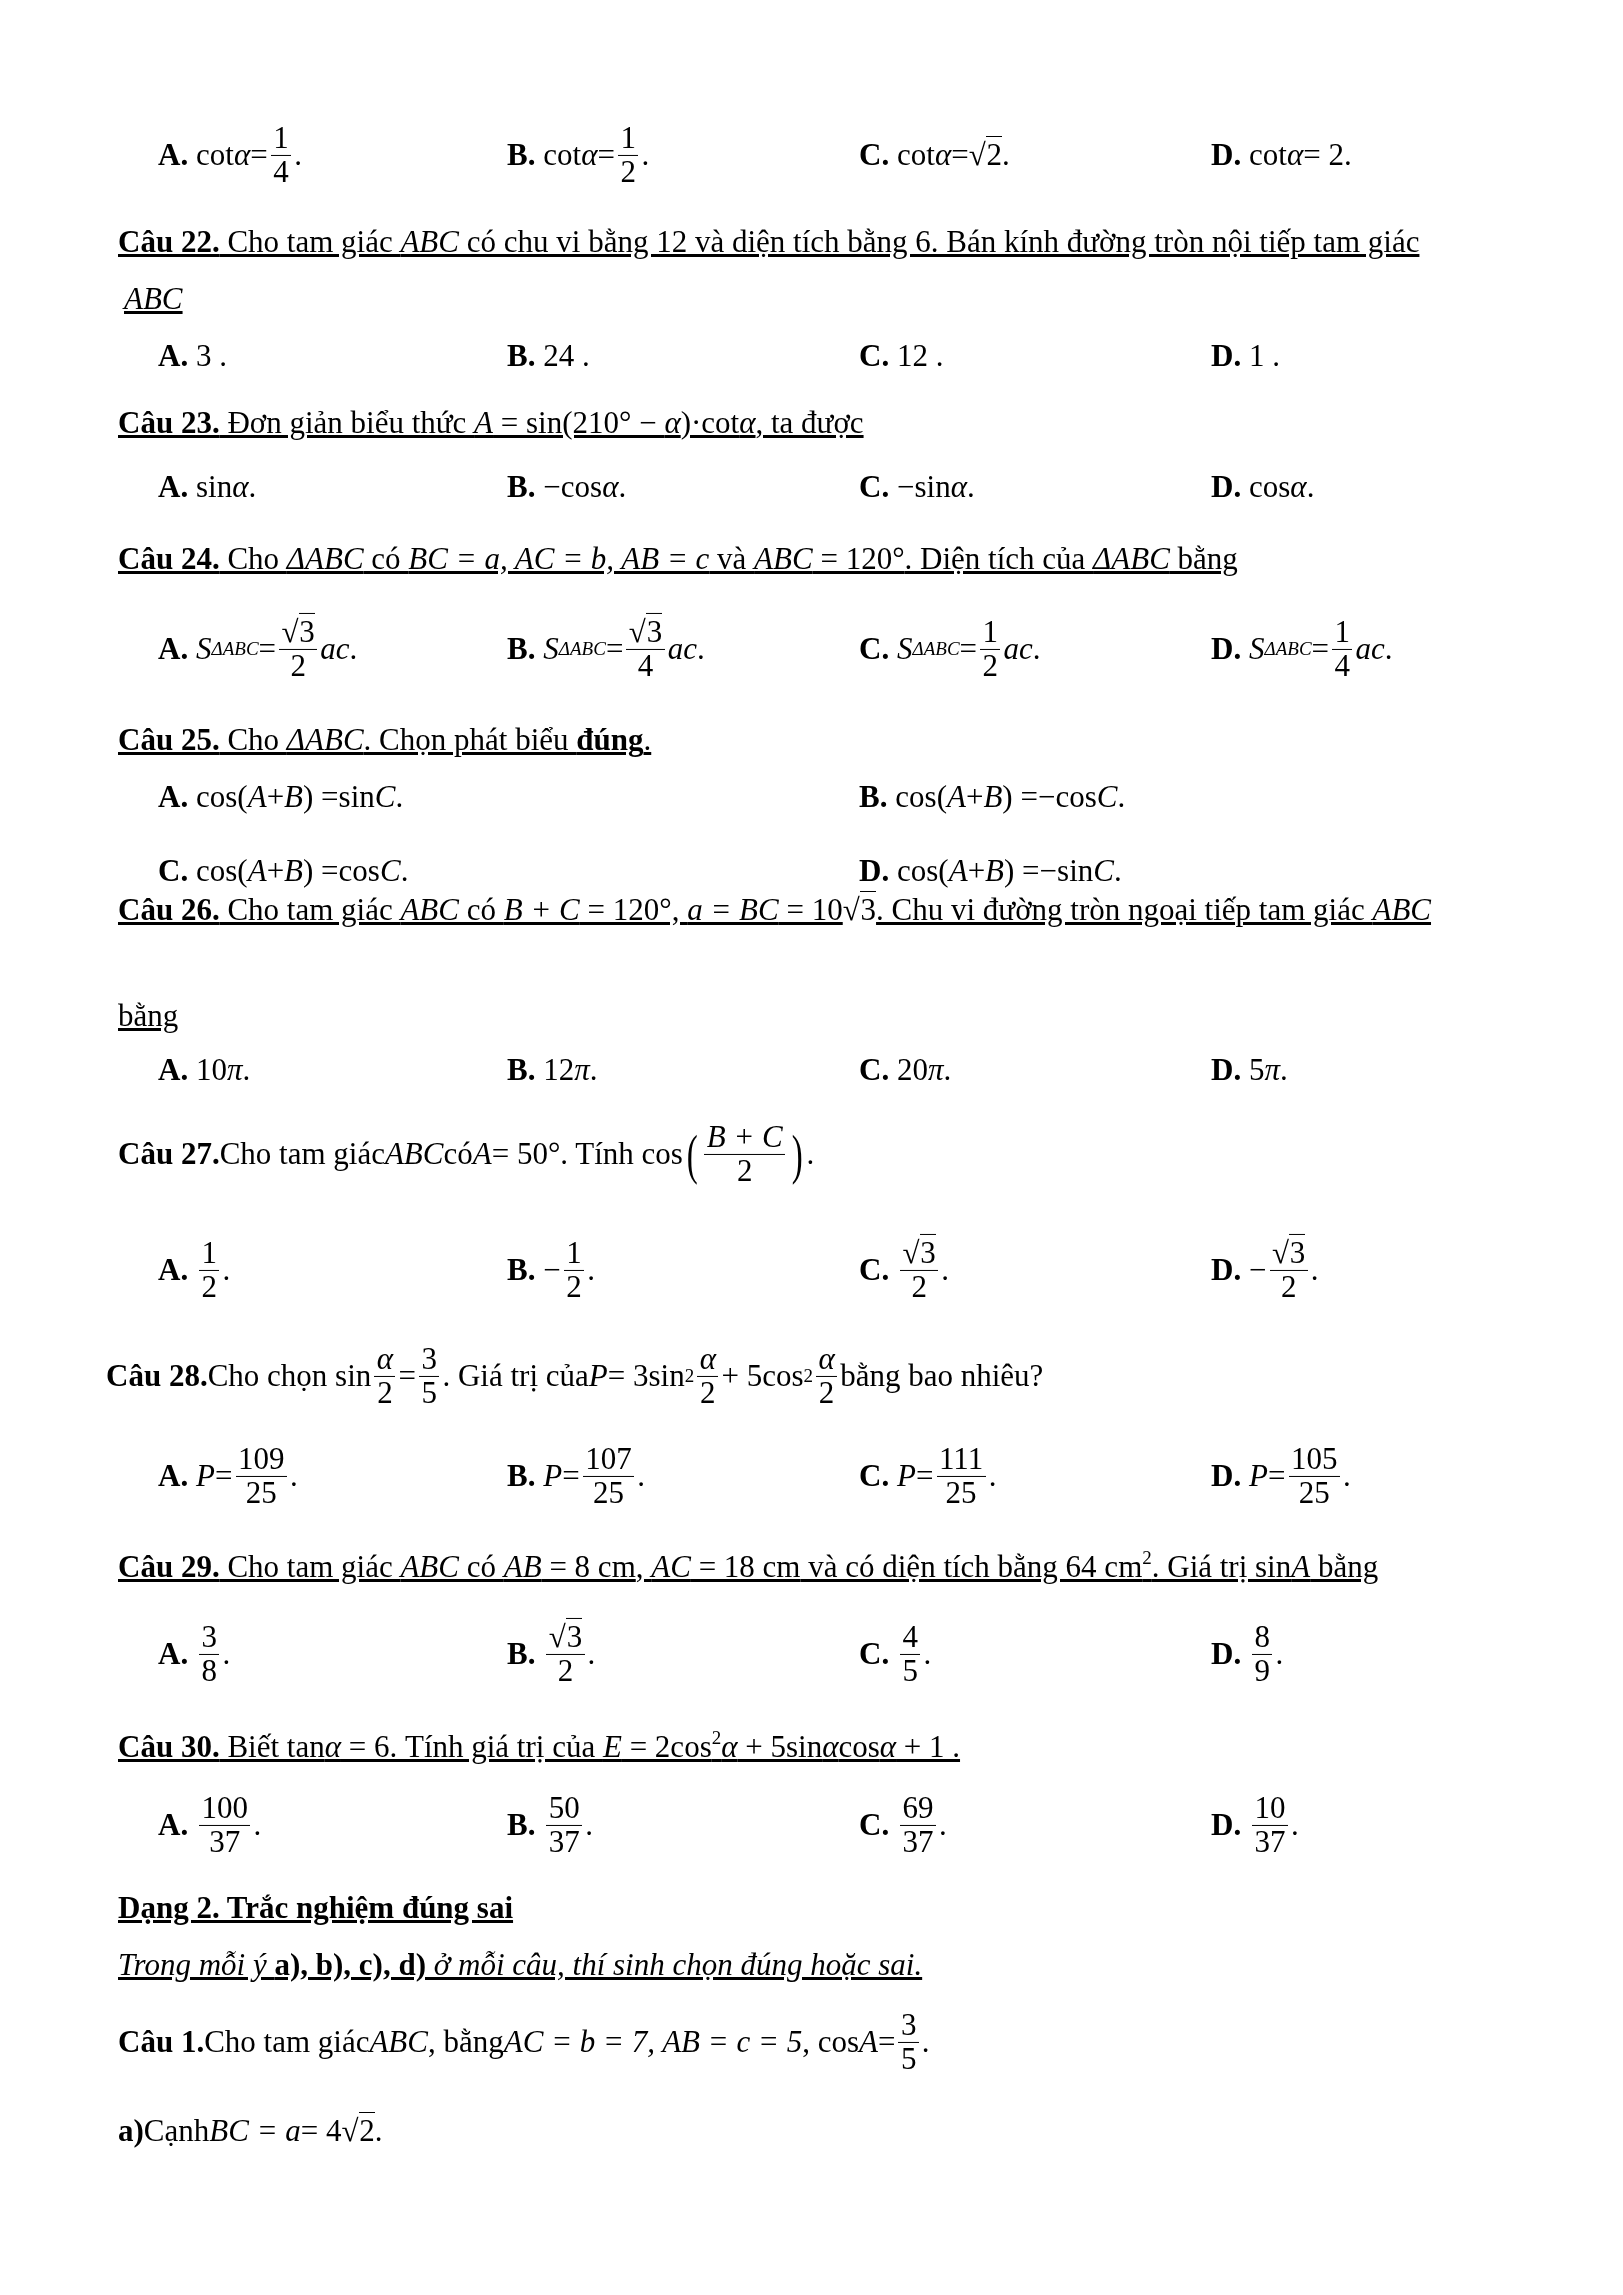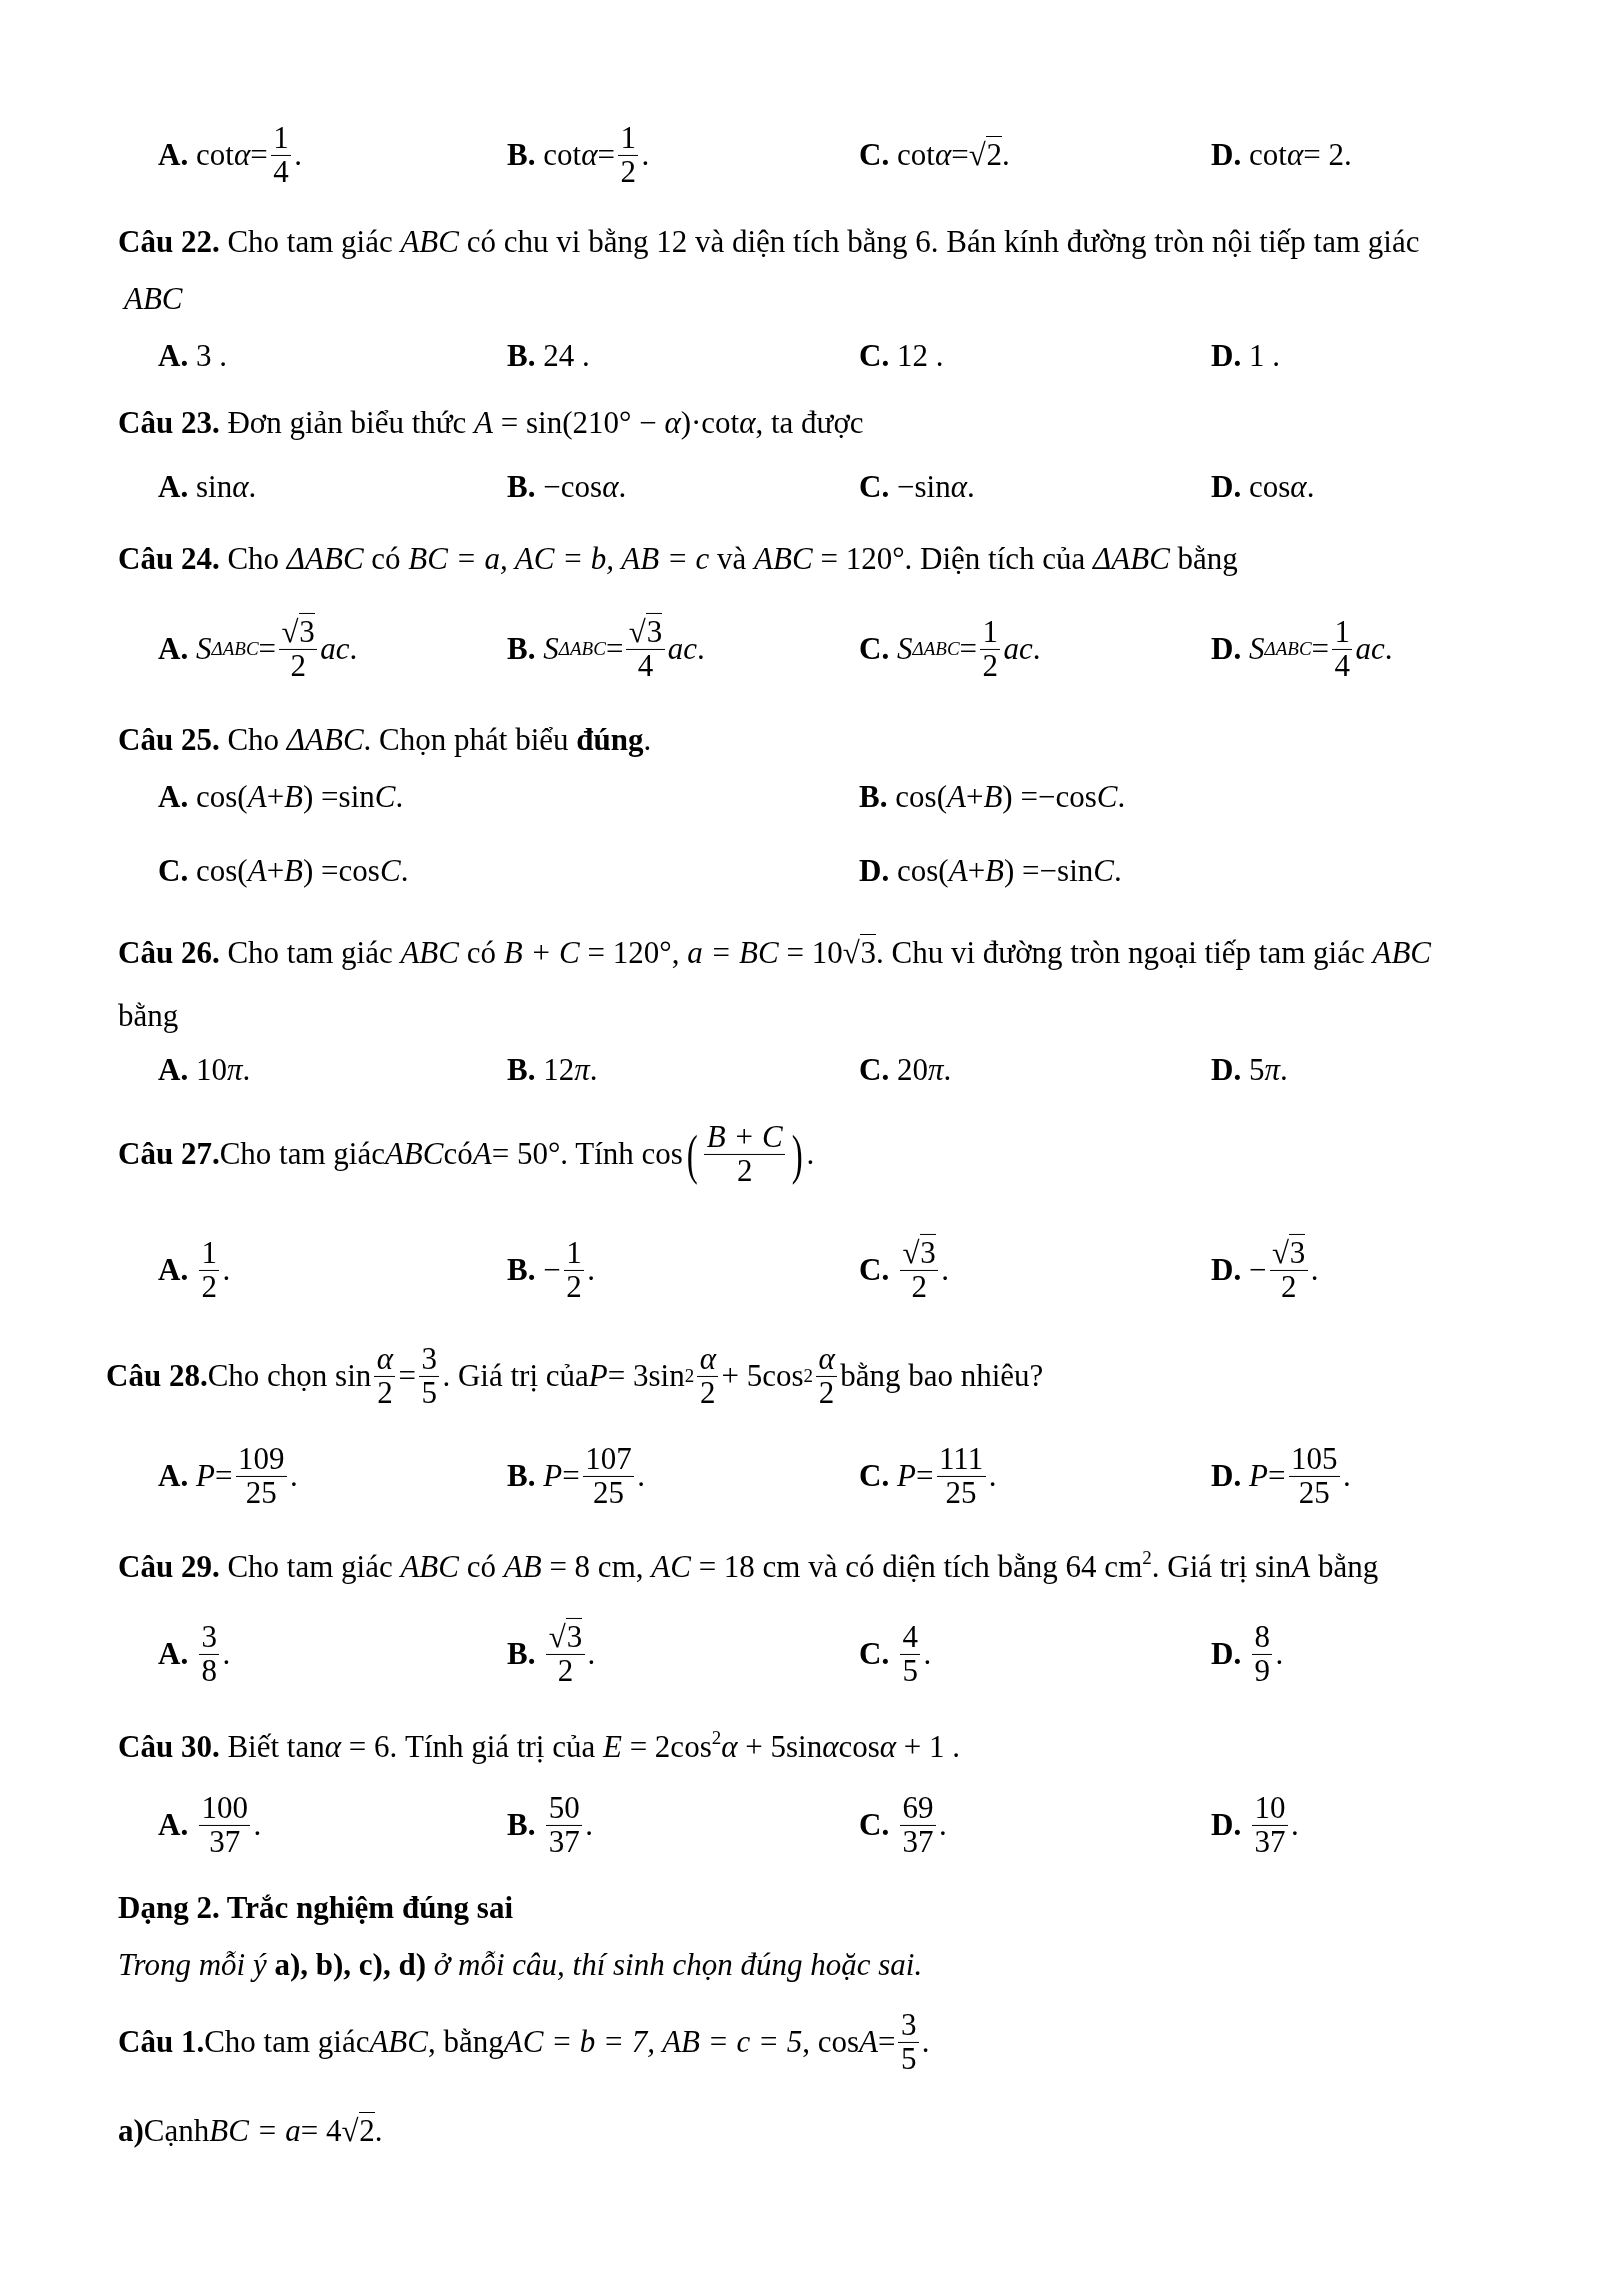--- a/index.html
+++ b/index.html
@@ -1,18 +1,18 @@
 <!DOCTYPE html>
 <html style="font-size:12.6px"><head>
 <meta charset="utf-8">
 <style>
   html, body { margin: 0; padding: 0; background: #ffffff; }
   body { width: 1623px; height: 2295px; position: relative; overflow: hidden;
          font-family: "Liberation Serif", "DejaVu Serif", serif; color: #000; font-size: 31px; }
-  .line { position: absolute; left: 118px; white-space: nowrap; line-height: 1; }
+  .line { position: absolute; left: 118px; white-space: nowrap; line-height: 1; text-decoration: underline; }
   .row { position: absolute; left: 0; width: 1623px; height: 0; }
   .opt { position: absolute; white-space: nowrap; display: flex; align-items: center; transform: translateY(-50%); }
   .lbl { font-weight: bold; margin-right: 7.9px; }
   .q-label { font-weight: bold; }
   i, .it { font-style: italic; }
   .frac { display: inline-flex; flex-direction: column; align-items: center; vertical-align: middle; margin: 0 3.1px; line-height: 1.05; }
   .frac .num { padding: 0 2.4px; border-bottom: 1.6px solid #000; }
   .frac .den { padding: 0 2.4px; }
   .sqrt { display: inline-block; }
   .sqrt .rad { border-top: 1.6px solid #000; padding-left: 0.8px; }
@@ -220,21 +220,21 @@
       <i>A</i>
       <span> + </span>
       <i>B</i>
       <span>) = </span>
       <span>−sin</span>
       <i>C</i>
       <span> .</span>
     </div>
 </div>
 
-<div class="line" style="top:937px">
+<div class="line" style="top:894px">
   <span class="q-label">Câu 26.</span><span> Cho tam giác </span><i>ABC</i><span> có </span><i>B + C</i><span> = 120°, </span><i>a = BC</i><span> = 10</span><span class="sqrt">√<span class="rad">3</span></span><span>. Chu vi đường tròn ngoại tiếp tam giác </span><i>ABC</i>
 </div>
 <div class="line" style="top:1000px">
   <span>bằng</span>
 </div>
 <div class="row" style="top:1070px">
   <div class="opt cA">
       <span class="lbl">A.</span>
       <span>10</span>
       <i>π</i>

